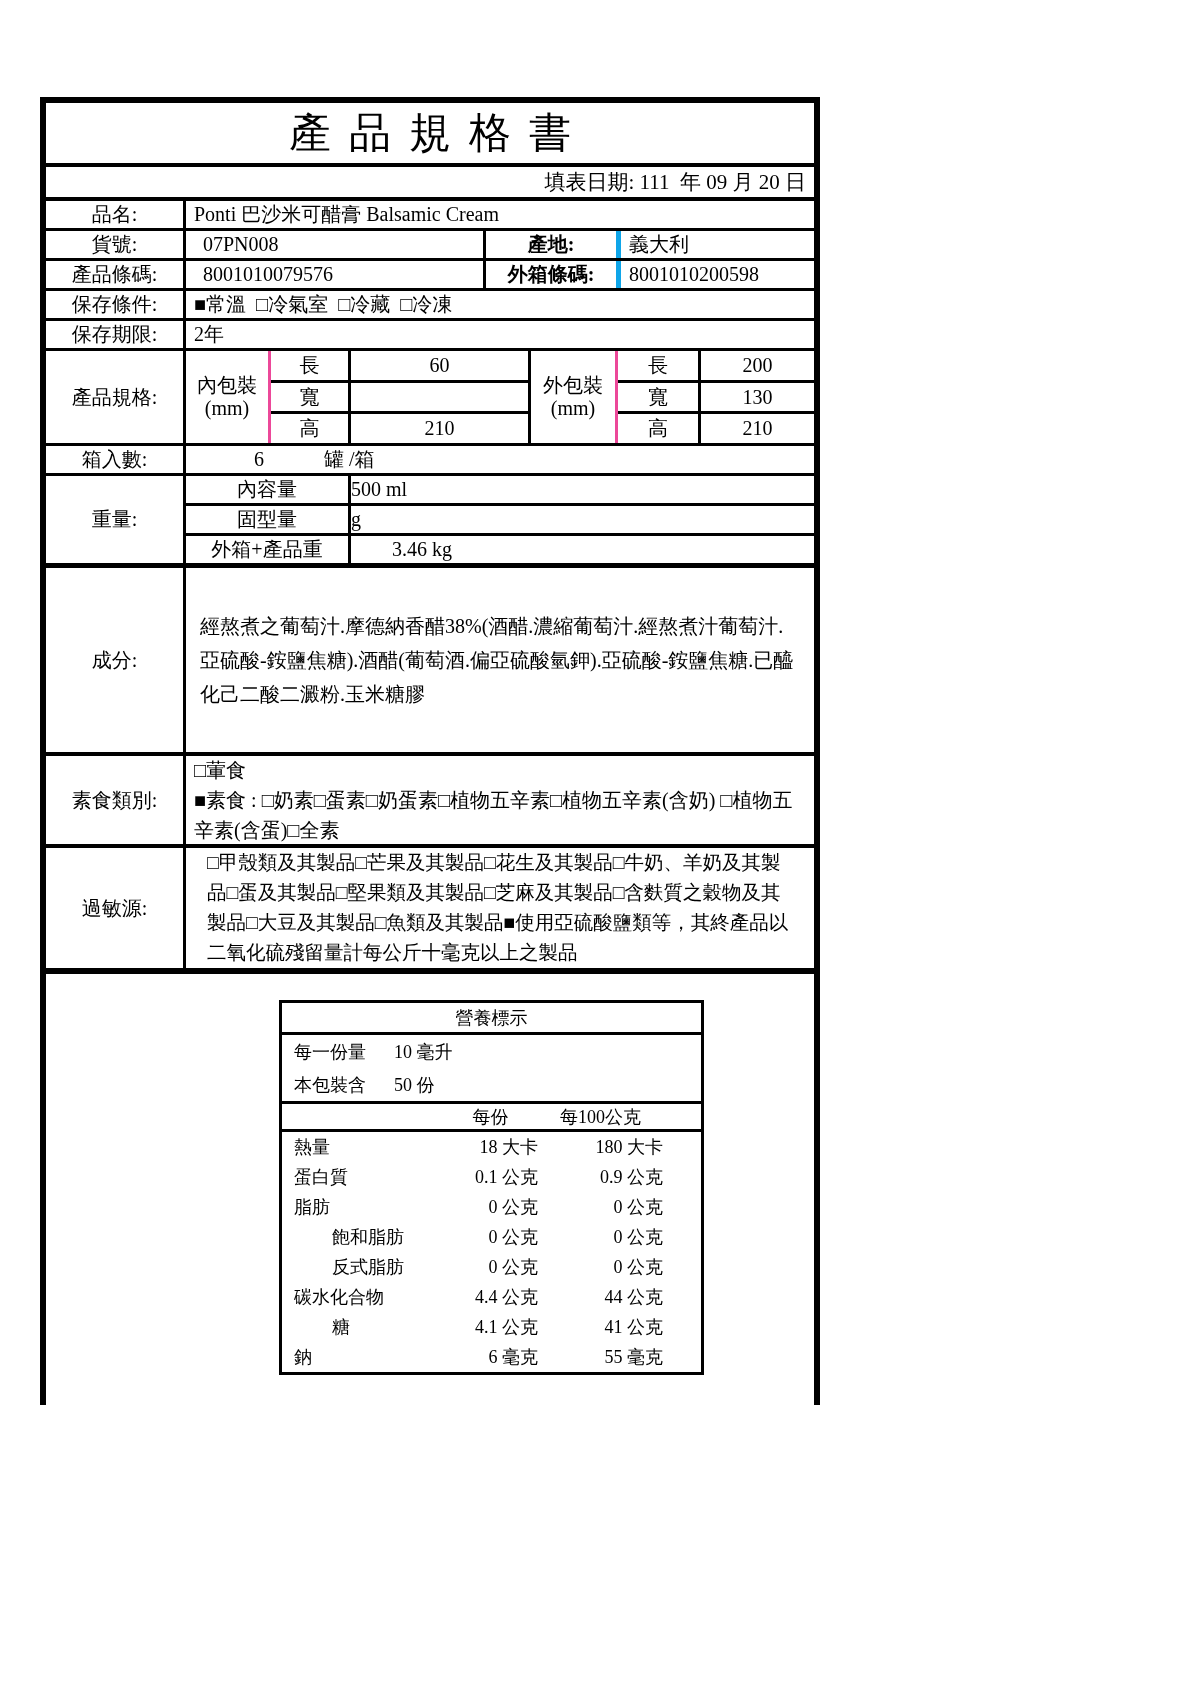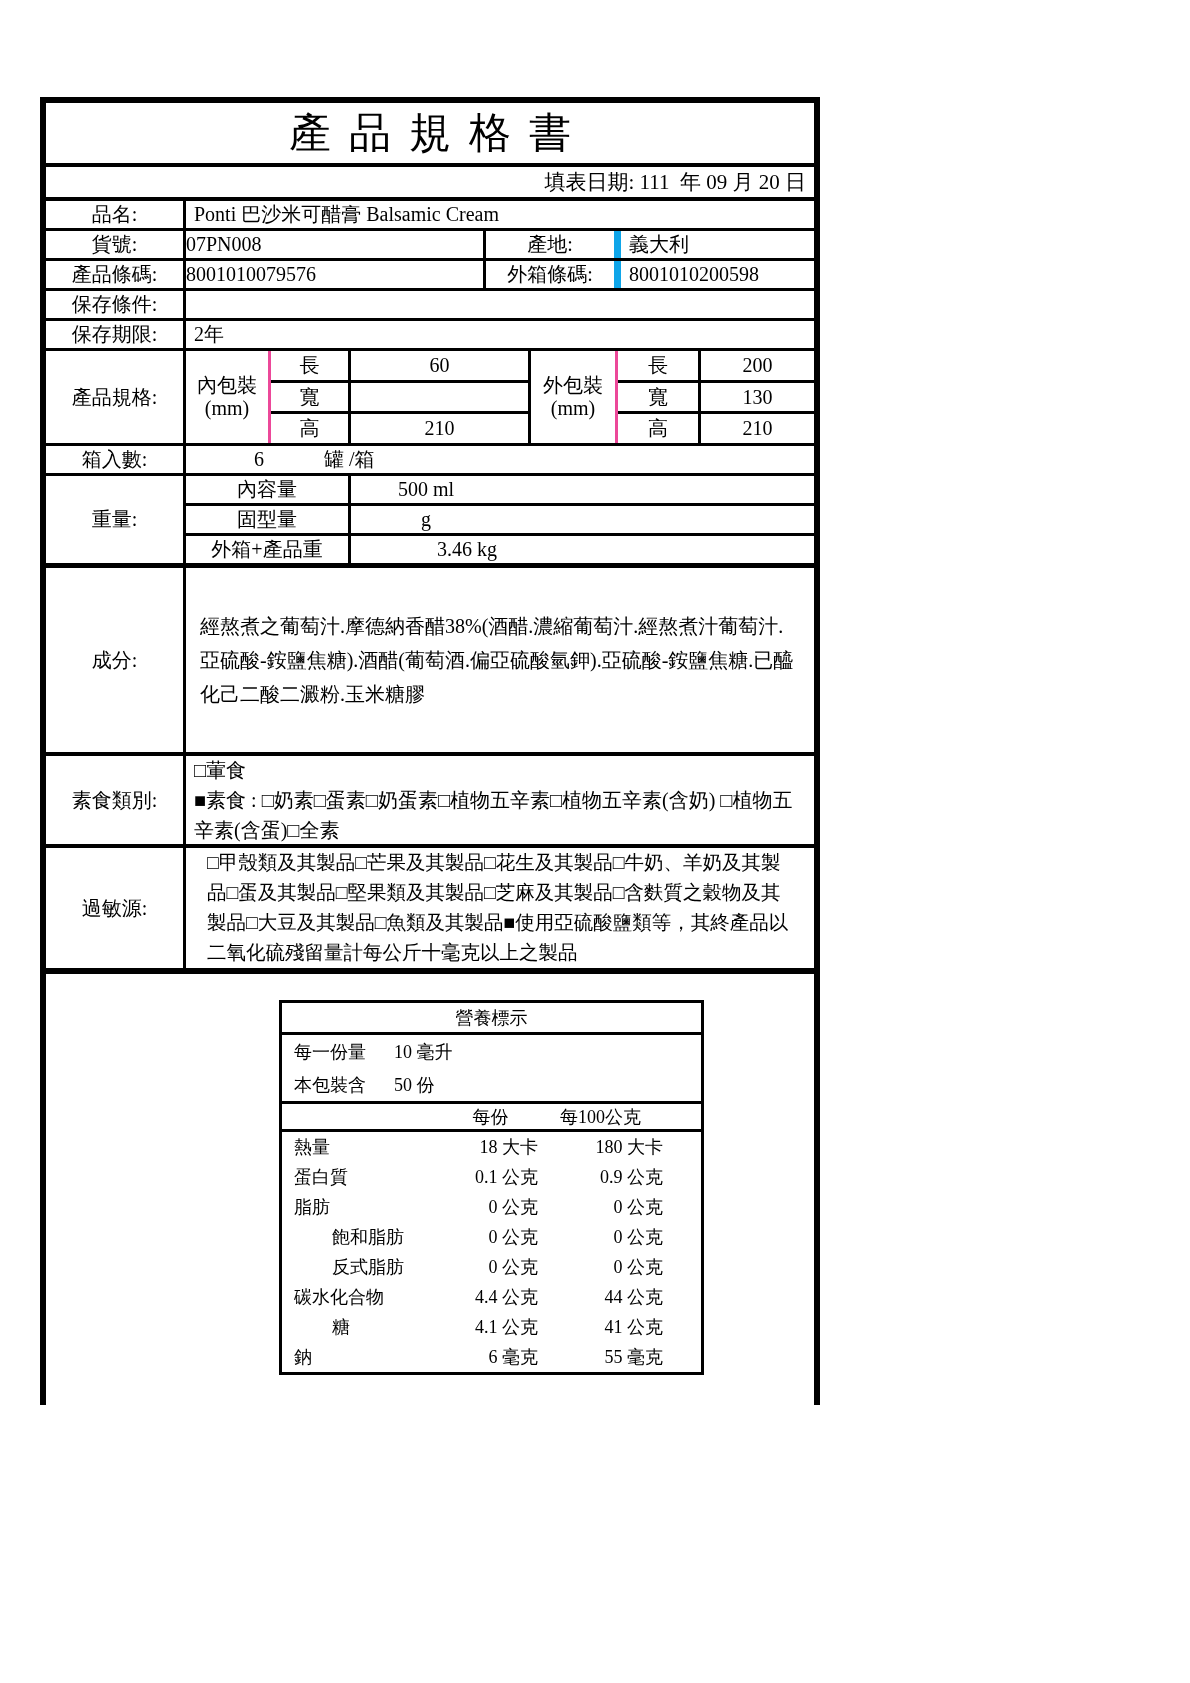--- a/index.html
+++ b/index.html
@@ -34,22 +34,22 @@
     display: flex; align-items: center; justify-content: flex-end;
     padding-right: 8px;
     font-size: 21px;
     white-space: pre-wrap;
   }
   .row { display: flex; border-bottom: 3px solid #000; align-items: stretch; }
   .h30 { height: 30px; }
   .cell { display: flex; align-items: center; }
   .lab { width: 140px; justify-content: center; border-right: 3px solid #000; text-align: center; }
   .val { flex: 1; padding-left: 8px; }
-  .val300 { width: 300px; padding-left: 0; border-right: 3px solid #000; }
-  .lab135 { width: 135px; justify-content: center; border-right: 7px solid #0ea5e9; }
+  .val300 { width: 300px; padding-left: 17px; border-right: 3px solid #000; }
+  .lab135 { width: 135px; justify-content: center; border-right: 5px solid #0ea5e9; font-weight: bold; }
   .pre { white-space: pre-wrap; }
 
   
   .spec { height: 95px; }
   .pkg { width: 85px; border-right: 3px solid #ec4899; display: flex; flex-direction: column; align-items: center; justify-content: center; line-height: 1.15; }
   .pkg2 { width: 87px; }
   .dims { display: flex; flex-direction: column; }
   .dims1 { width: 260px; border-right: 3px solid #000; }
   .dims2 { flex: 1; }
   .dim-row { flex: 1; display: flex; border-bottom: 3px solid #000; }
@@ -61,21 +61,21 @@
   
   .count-span { width: 130px; text-align: center; display: inline-block; }
 
   
   .weight { height: 92px; border-bottom: 5px solid #000; }
   .wcol { flex: 1; display: flex; flex-direction: column; }
   .wrow { flex: 1; display: flex; border-bottom: 3px solid #000; }
   .wrow:last-child { border-bottom: none; gap: 41px; }
   .wname { width: 165px; border-right: 3px solid #000; display: flex; align-items: center; justify-content: center; }
   .wval { flex: 1; display: flex; align-items: center; }
-  .wval span { width: 150px; text-align: center; display: inline-block; }
+  .wval span { width: 150px; text-align: left; display: inline-block; }
 
   
   .ingredients { height: 188px; border-bottom: 4px solid #000; }
   .ingredients .content { line-height: 34px; padding: 8px 14px; display: flex; flex-direction: column; justify-content: center; }
   .veg { height: 92px; border-bottom: 4px solid #000; }
   .veg .content { line-height: 30px; padding: 4px 8px; display: flex; flex-direction: column; justify-content: center; }
   .allergen { height: 126px; border-bottom: 6px solid #000; }
   .allergen .content { line-height: 30px; padding: 4px 21px; font-size: 19.5px; display: flex; align-items: center; }
 
   
@@ -121,20 +121,21 @@
 
   <div class="row h30">
     <div class="cell lab">產品條碼:</div>
     <div class="cell val300">8001010079576</div>
     <div class="cell lab135">外箱條碼:</div>
     <div class="cell val">8001010200598</div>
   </div>
 
   <div class="row h30">
     <div class="cell lab">保存條件:</div>
+    <div class="cell val pre">■常溫  □冷氣室  □冷藏  □冷凍</div>
   </div>
 
   <div class="row h30">
     <div class="cell lab">保存期限:</div>
     <div class="cell val">2年</div>
   </div>
 
   <div class="row spec">
     <div class="cell lab">產品規格:</div>
     <div class="pkg">

